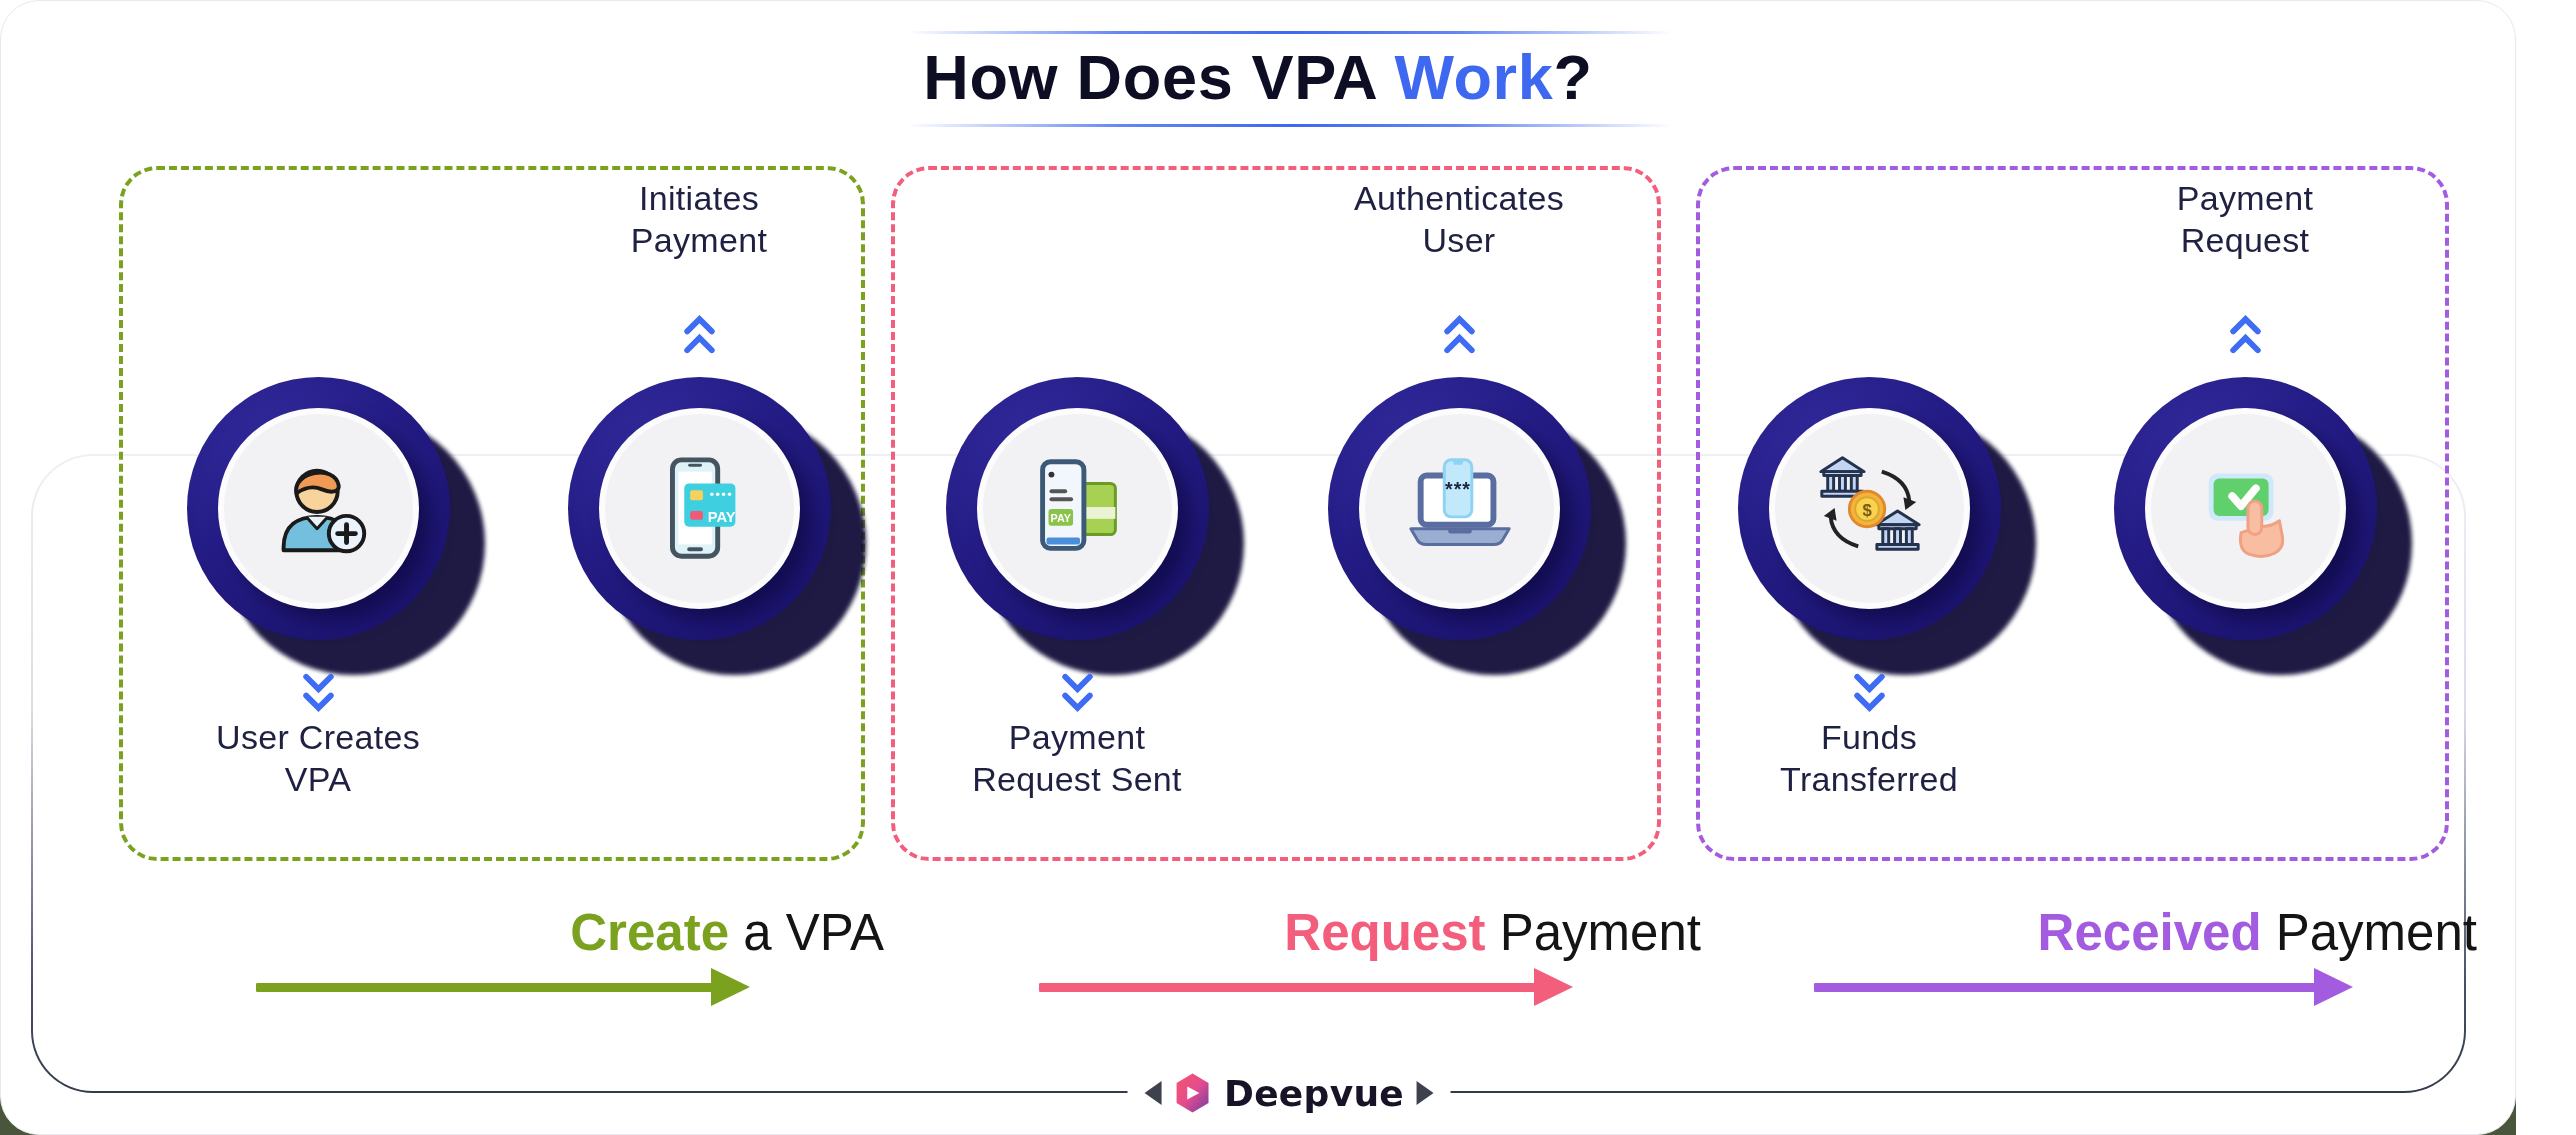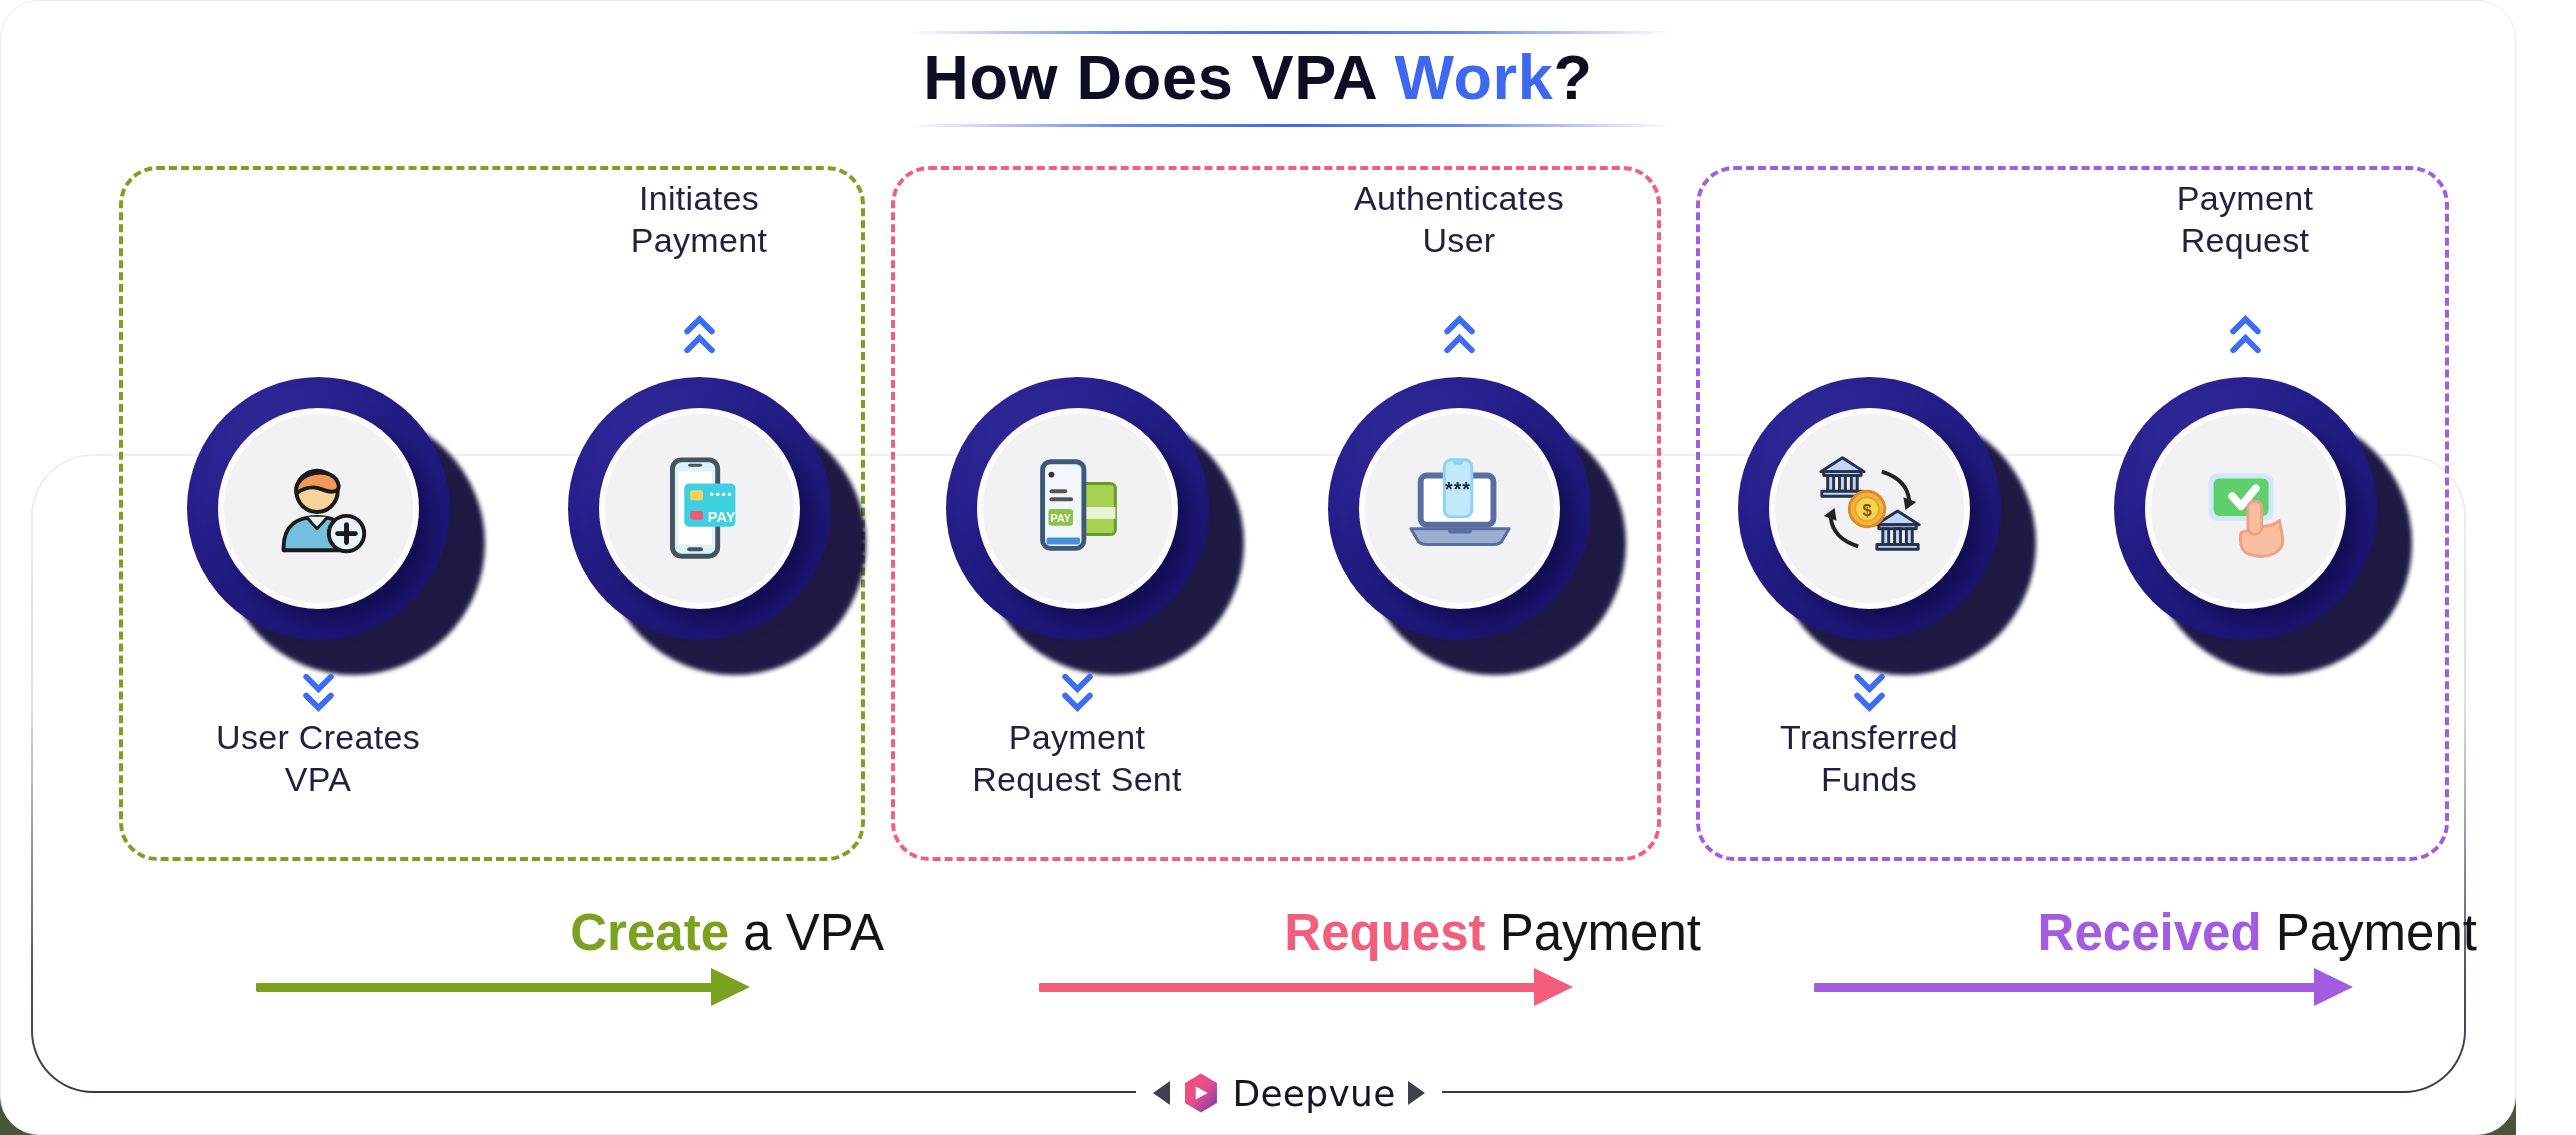--- a/index.html
+++ b/index.html
@@ -54,21 +54,21 @@
   .cap-arrow::after{content:"";position:absolute;right:-38px;top:-14.8px;width:0;height:0;
      border-left:39px solid currentColor;border-top:19px solid transparent;border-bottom:19px solid transparent;}
 
   
   .brand{position:absolute;z-index:5;left:1288px;top:1092px;transform:translate(-50%,-50%);
      display:flex;align-items:center;gap:12px;background:#ffffff;padding:0 17.4px;}
   .tri{width:0;height:0;border-top:12.7px solid transparent;border-bottom:12.7px solid transparent;}
   .tri-l{border-right:17.4px solid #3D424E;}
   .tri-r{border-left:17.4px solid #3D424E;}
   .hex{width:38px;height:42px;}
-  .brand-name{font-size:36px;font-weight:400;color:#191327;letter-spacing:0.3px;
+  .brand-name{font-size:36px;font-weight:700;color:#191327;letter-spacing:0.3px;
      font-family:"DejaVu Sans","Liberation Sans",sans-serif;}
 </style>
 </head>
 <body>
 
 <div class="stage">
   <div class="underlay"></div>
   <div class="frame">
 
     <div class="title-rule rule-top"></div>
@@ -233,22 +233,22 @@
               <circle cx="57" cy="60" r="12" fill="#F9D34F" stroke="#D9A92E" stroke-width="2"></circle>
               <text x="57" y="67" text-anchor="middle" font-size="17" font-weight="bold" fill="#7A5A12">$</text>
             </svg>
           </div>
         </div>
         <svg class="chev chev-down" style="--cx:1868px;" viewBox="0 0 60 74">
           <path d="M11 12 L30 31 L49 12"></path>
             <path d="M11 41 L30 60 L49 41"></path>
         </svg>
         <div class="step-label lbl-below" style="--cx:1868px;">
+          <span class="ln">Funds</span>
           <span class="ln">Transferred</span>
-          <span class="ln">Funds</span>
         </div>
       </div>
 
       <div class="step" style="--cx:2244px;">
         <div class="step-label lbl-above" style="--cx:2244px;">
           <span class="ln">Payment</span>
           <span class="ln">Request</span>
         </div>
         <svg class="chev chev-up" style="--cx:2244px;" viewBox="0 0 60 74">
           <path d="M11 33 L30 14 L49 33"></path>

